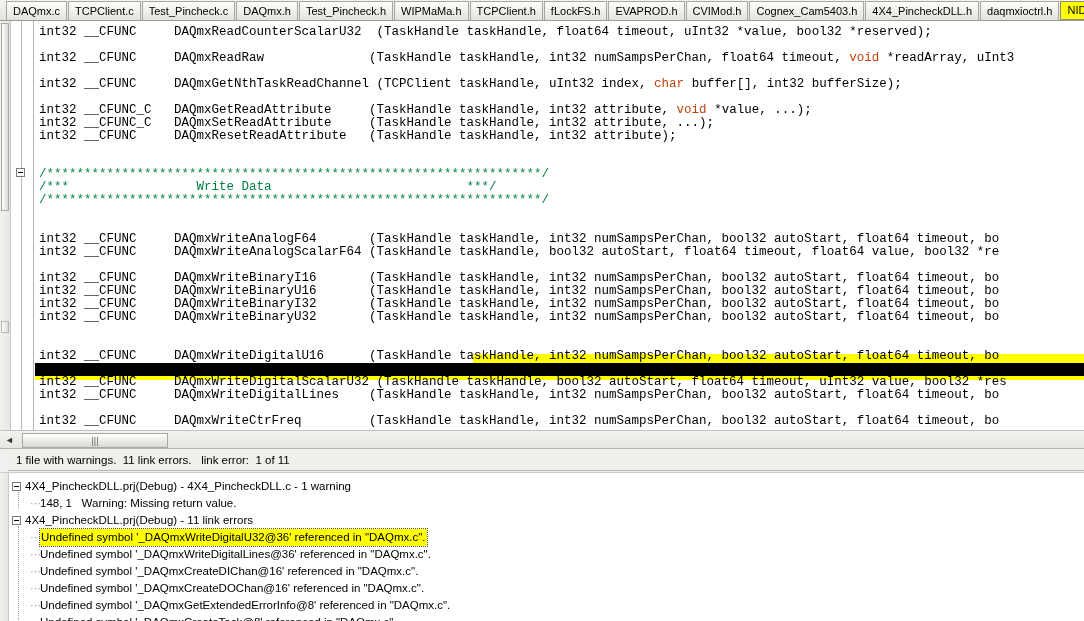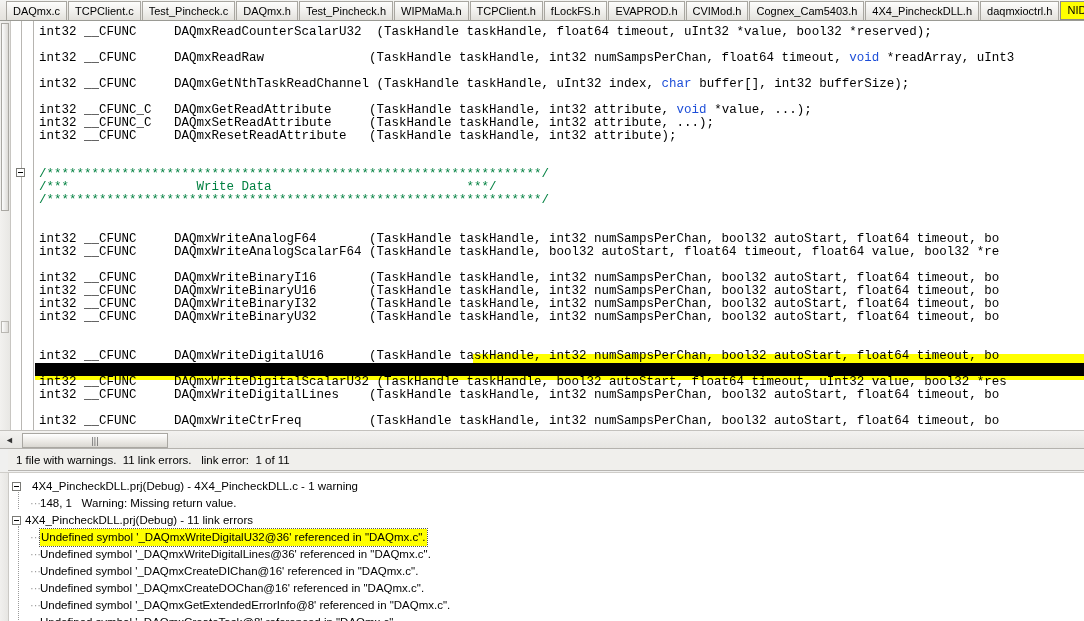--- a/index.html
+++ b/index.html
@@ -129,21 +129,21 @@
   }
   .cl {
     position: absolute;
     left: 4px;
     height: 13px;
     line-height: 13px;
     white-space: pre;
     color: #000000;
   }
   .cmt { color: #008040; }
-  .kw  { color: #1d4ed8; }
+  .kw  { color: #c2410c; }
 
   
   .hl-band {
     position: absolute;
     background: #ffff00;
     z-index: 1;
   }
   
   .sel-band {
     position: absolute;
@@ -330,21 +330,21 @@
     </div>
 
     <div id="gutter">
       <div id="gutter-line"></div>
       <div class="fold-box" style="top:147px"></div>
     </div>
 
     <div id="code">
         <div class="cl" style="top: 5px;"><span>int32 __CFUNC     DAQmxReadCounterScalarU32  (TaskHandle taskHandle, float64 timeout, uInt32 *value, bool32 *reserved);</span></div>
         <div class="cl" style="top: 31px;"><span>int32 __CFUNC     DAQmxReadRaw              (TaskHandle taskHandle, int32 numSampsPerChan, float64 timeout, </span><span class="kw">void</span><span> *readArray, uInt3</span></div>
-        <div class="cl" style="top: 57px;"><span>int32 __CFUNC     DAQmxGetNthTaskReadChannel (TaskHandle taskHandle, uInt32 index, </span><span class="kw">char</span><span> buffer[], int32 bufferSize);</span></div>
+        <div class="cl" style="top: 57px;"><span>int32 __CFUNC     DAQmxGetNthTaskReadChannel (TCPClient taskHandle, uInt32 index, </span><span class="kw">char</span><span> buffer[], int32 bufferSize);</span></div>
         <div class="cl" style="top: 83px;"><span>int32 __CFUNC_C   DAQmxGetReadAttribute     (TaskHandle taskHandle, int32 attribute, </span><span class="kw">void</span><span> *value, ...);</span></div>
         <div class="cl" style="top: 96px;"><span>int32 __CFUNC_C   DAQmxSetReadAttribute     (TaskHandle taskHandle, int32 attribute, ...);</span></div>
         <div class="cl" style="top: 109px;"><span>int32 __CFUNC     DAQmxResetReadAttribute   (TaskHandle taskHandle, int32 attribute);</span></div>
         <div class="cl" style="top: 147px;"><span class="cmt">/******************************************************************/</span></div>
         <div class="cl" style="top: 160px;"><span class="cmt">/***                 Write Data                          ***/</span></div>
         <div class="cl" style="top: 173px;"><span class="cmt">/******************************************************************/</span></div>
         <div class="hl-band" style="left: 0px; top: 346px; width: 1060px; height: 13px;"></div>
         <div class="hl-band" style="left: 438px; top: 333px; width: 622px; height: 13px;"></div>
         <div class="sel-band" style="left: 0px; top: 342px; width: 1060px; height: 13px;"></div>
         <div class="cl" style="top: 212px;"><span>int32 __CFUNC     DAQmxWriteAnalogF64       (TaskHandle taskHandle, int32 numSampsPerChan, bool32 autoStart, float64 timeout, bo</span></div>
@@ -364,21 +364,21 @@
     <div id="hs-left">◄</div>
     <div id="hs-thumb">|||</div>
   </div>
 
   <div id="statusbar">
     <span>1 file with warnings.  11 link errors.   link error:  1 of 11</span>
   </div>
 
   <div id="errorpanel">
     <div id="err-left-strip"></div>
-  <div class="err-row group" style="top: 5px; gap: 7px;"><span class="grp-box"></span><span class="err-text">4X4_PincheckDLL.prj(Debug) - 4X4_PincheckDLL.c - 1 warning</span></div>
+  <div class="err-row group" style="top: 5px;"><span class="grp-box"></span><span class="err-text">4X4_PincheckDLL.prj(Debug) - 4X4_PincheckDLL.c - 1 warning</span></div>
       <div class="err-row child" style="top: 22px;"><span class="dashline">···</span><span class="err-text">148, 1   Warning: Missing return value.</span></div>
       <div class="err-row group" style="top: 39px;"><span class="grp-box"></span><span class="err-text">4X4_PincheckDLL.prj(Debug) - 11 link errors</span></div>
       <div class="err-row child highlighted" style="top: 56px;"><span class="dashline">···</span><span class="err-text">Undefined symbol '_DAQmxWriteDigitalU32@36' referenced in "DAQmx.c".</span></div>
       <div class="err-row child" style="top: 73px;"><span class="dashline">···</span><span class="err-text">Undefined symbol '_DAQmxWriteDigitalLines@36' referenced in "DAQmx.c".</span></div>
       <div class="err-row child" style="top: 90px;"><span class="dashline">···</span><span class="err-text">Undefined symbol '_DAQmxCreateDIChan@16' referenced in "DAQmx.c".</span></div>
       <div class="err-row child" style="top: 107px;"><span class="dashline">···</span><span class="err-text">Undefined symbol '_DAQmxCreateDOChan@16' referenced in "DAQmx.c".</span></div>
       <div class="err-row child" style="top: 124px;"><span class="dashline">···</span><span class="err-text">Undefined symbol '_DAQmxGetExtendedErrorInfo@8' referenced in "DAQmx.c".</span></div>
       <div class="err-row child" style="top: 141px;"><span class="dashline">···</span><span class="err-text">Undefined symbol '_DAQmxCreateTask@8' referenced in "DAQmx.c".</span></div>
       <div class="tree-v" style="top: 19px; height: 17px;"></div>
       <div class="tree-v" style="top: 53px; height: 102px;"></div>

